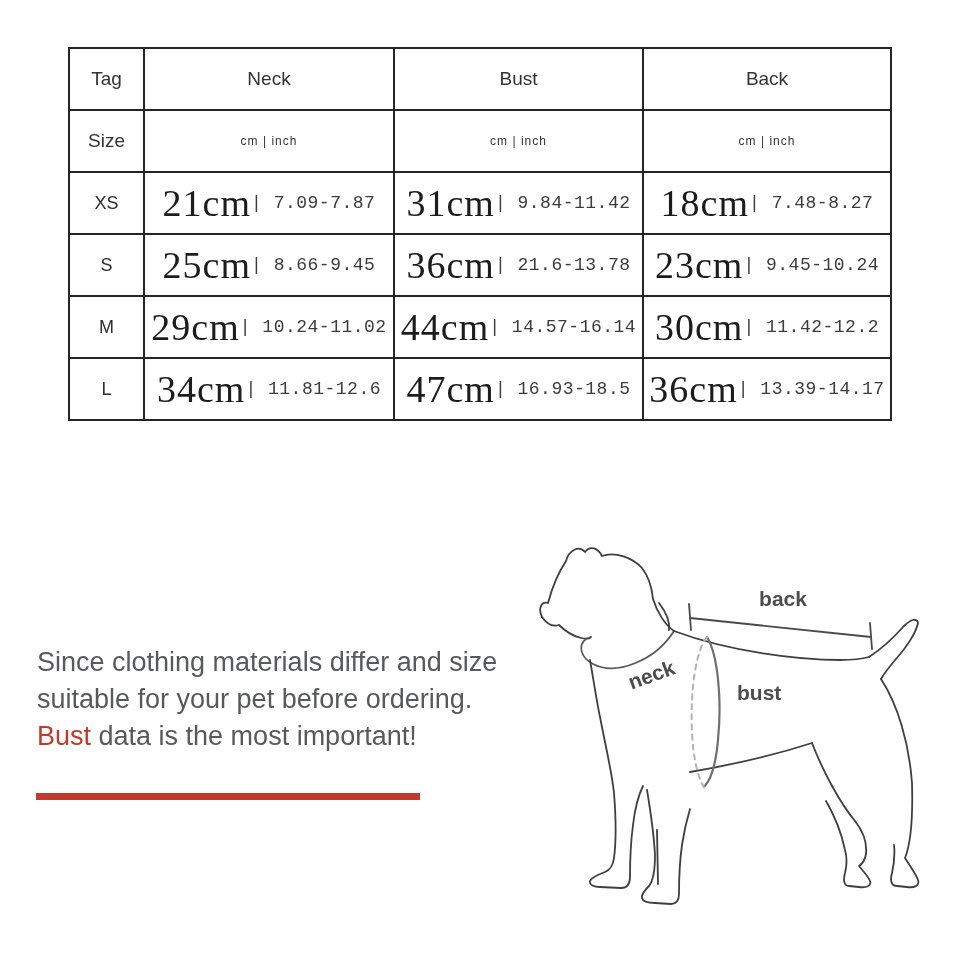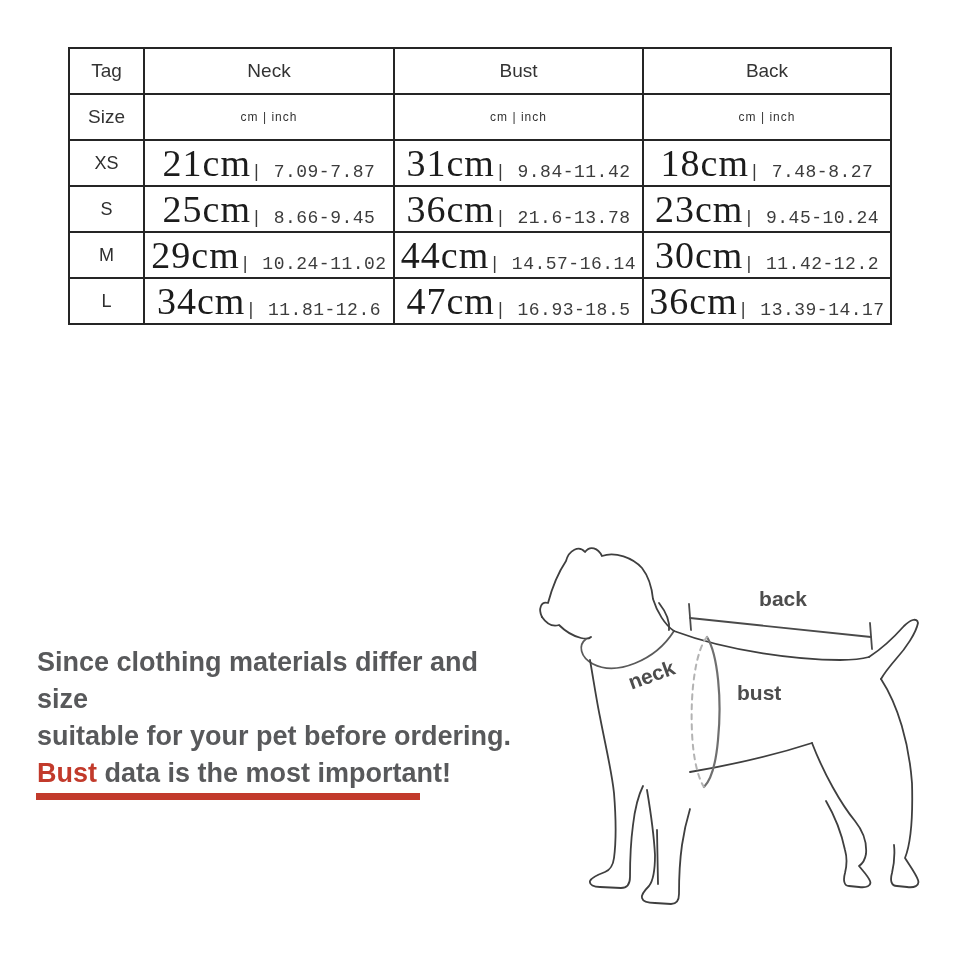--- a/index.html
+++ b/index.html
@@ -10,43 +10,43 @@
   }
   
   .size-table{
     position:absolute;left:68px;top:47px;
     border-collapse:collapse;table-layout:fixed;
     width:822px;
   }
   .size-table td{
     border:2px solid #252525;
     text-align:center;vertical-align:middle;
-    height:44px;padding:0;
+    height:44px;padding:8px;
     color:#2e2e2e;
   }
   .size-table .hdr{font-size:19px;color:#333;}
   .size-table .unit{font-size:12px;color:#333;letter-spacing:1px;}
   .size-table .size-lbl{font-size:18px;color:#2e2e2e;margin-left:48px;}
   .cellval{
-    display:flex;align-items:flex-end;justify-content:center;gap:0;
+    display:flex;align-items:center;justify-content:center;gap:0;
     white-space:nowrap;
   }
   .cm{
     font-family:"Liberation Serif","DejaVu Serif",serif;
     font-size:38px;color:#1c1c1c;line-height:1;
     letter-spacing:1px;
   }
   .inch{
     font-size:18px;color:#3c3c3c;letter-spacing:0.5px;font-family:Liberation Mono, monospace;
   }
   
   .note{
     position:absolute;left:37px;top:644px;width:480px;
     font-size:27px;line-height:37px;color:#58595b;
-    font-weight:700;
+    font-weight:400;
   }
   .note .hl{color:#c23a2b;}
   .red-bar{
     position:absolute;left:36px;top:793px;width:384px;height:7px;
     background:#c23a2b;
   }
   
   .dog-wrap{position:absolute;left:500px;top:500px;width:460px;height:460px;}
   .dog-wrap svg{display:block;}
   .diag-label{

